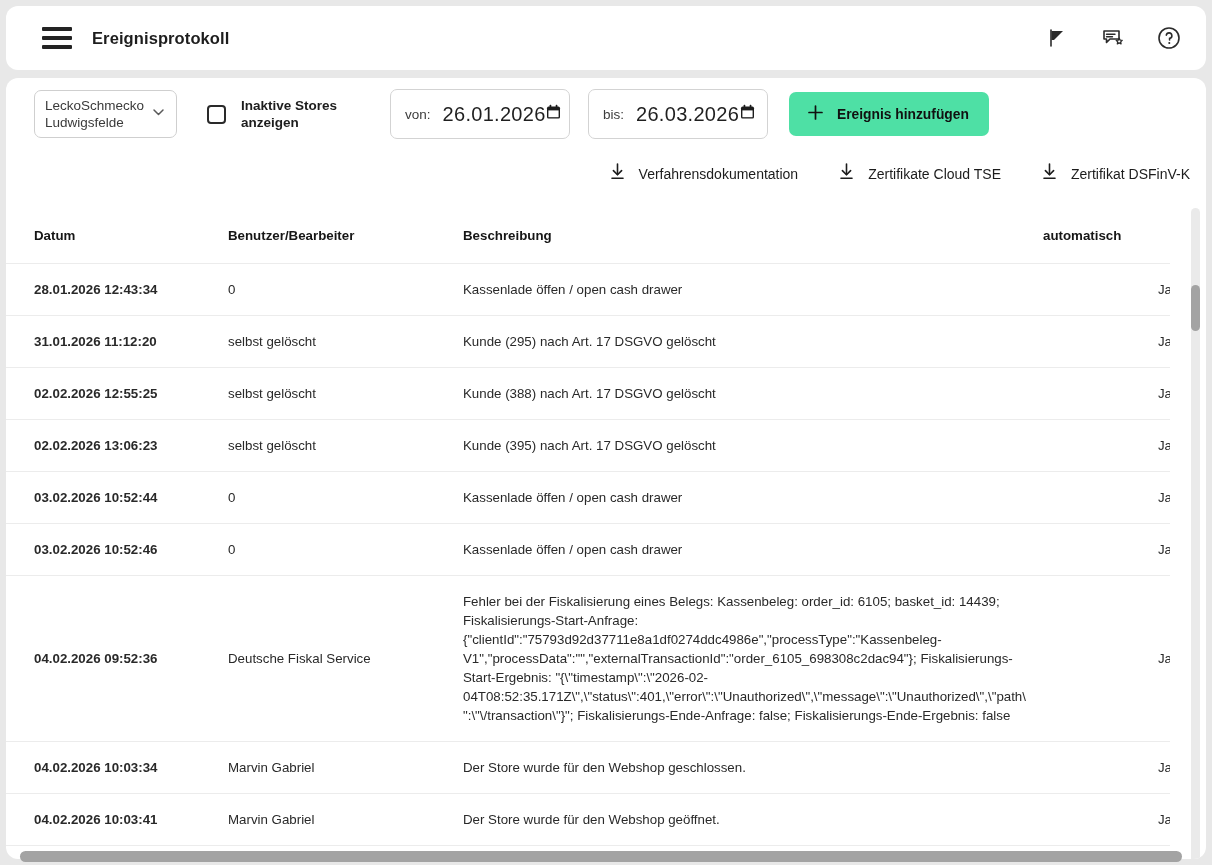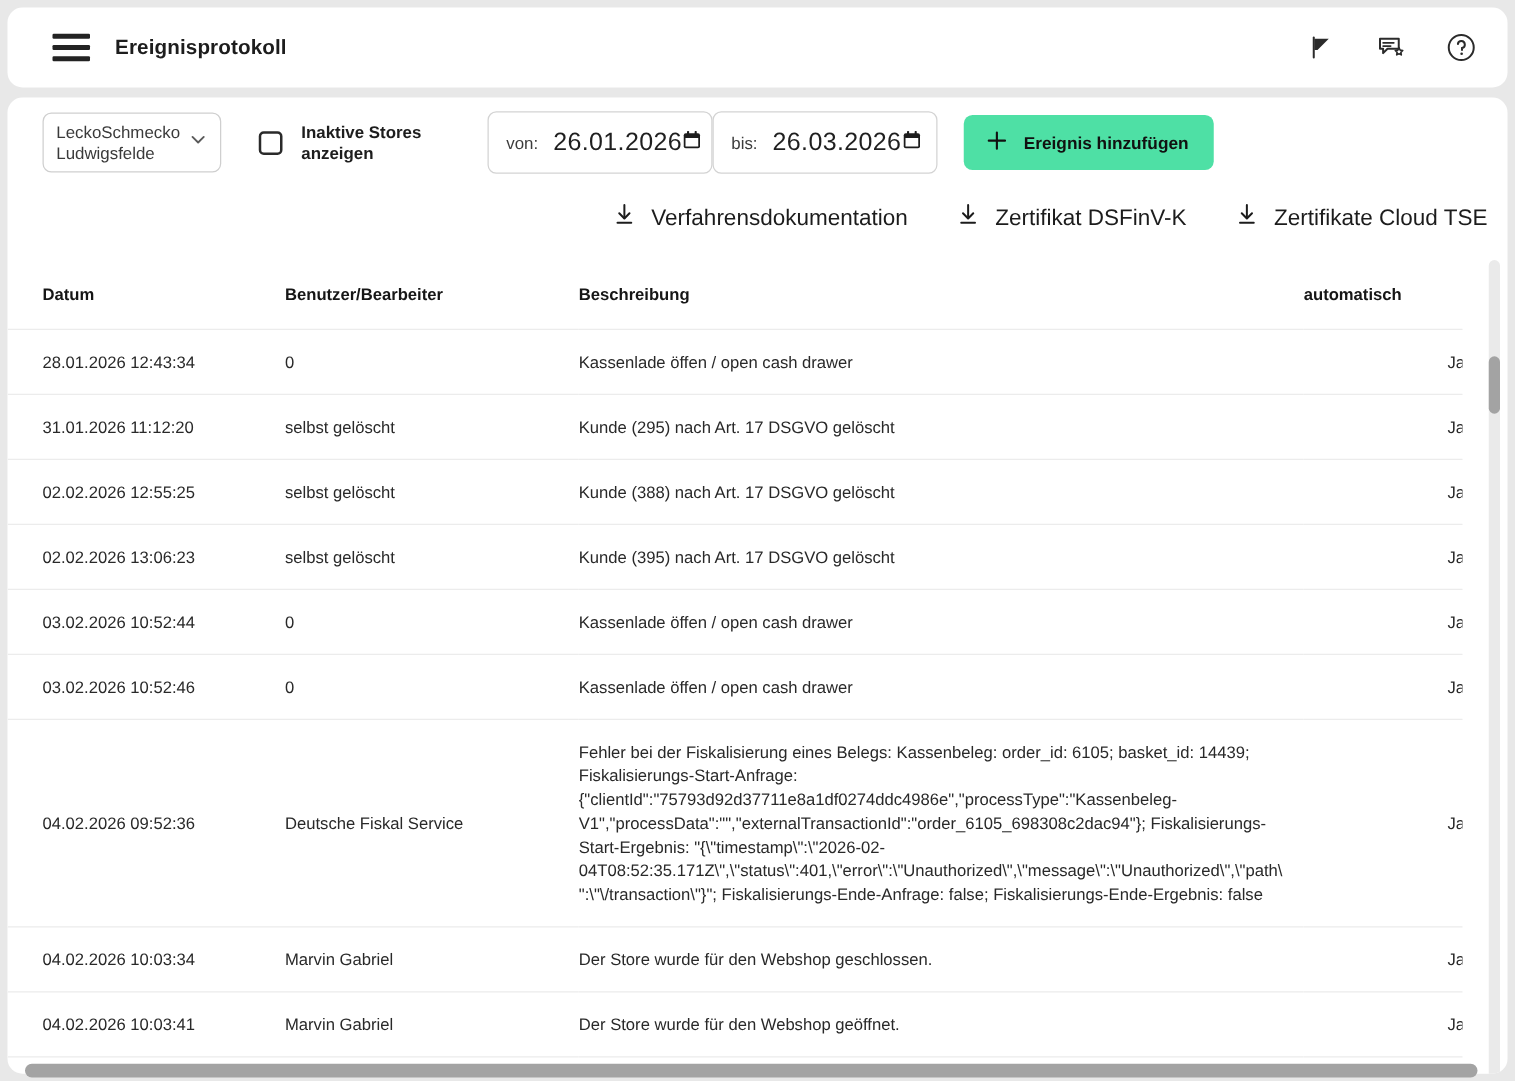--- a/index.html
+++ b/index.html
@@ -125,21 +125,21 @@
     width: 180px; height: 50px;
     border: 1px solid #d3d3d3;
     border-radius: 7px;
     display: flex;
     align-items: center;
     padding: 0 12px 0 14px;
     background: #fff;
     flex: none;
   }
   .datefield.from { margin-left: 45px; }
-  .datefield.to { }
+  .datefield.to { margin-left: 18px; }
   .date-prefix {
     font-size: 13.5px;
     color: #3c3c3c;
   }
   .date-value {
     font-size: 20px;
     color: #1f1f1f;
     margin-left: 12px;
     letter-spacing: .3px;
   }
@@ -198,21 +198,21 @@
     gap: 32px;
   }
   .dl-link {
     display: flex;
     align-items: center;
     gap: 13px;
     cursor: pointer;
     padding: 6px 4px;
   }
   .dl-label {
-    font-size: 18px;
+    font-size: 14px;
     color: #1c1c1c;
     white-space: nowrap;
   }
 
   
   .table-wrap {
     position: absolute;
     left: 0; top: 128px;
     width: 1164px;
     height: 653px;
@@ -233,21 +233,21 @@
     vertical-align: middle;
   }
   table.log td {
     font-size: 13.3px;
     color: #292929;
     padding: 16px 0;
     border-bottom: 1px solid #ececec;
     vertical-align: middle;
     line-height: 19px;
   }
-  .col-date   { width: 222px; padding-left: 28px !important; }
+  .col-date   { width: 222px; padding-left: 28px !important; font-weight: bold; }
   .col-user   { width: 235px; }
   .col-desc   { width: 580px; padding-right: 14px !important; }
   .col-auto   { width: 143px; text-align: right; padding-right: 14px !important; }
   td.col-date { padding-left: 28px; }
   td.col-desc { word-break: break-word; }
 
   
   .vscroll-track {
     position: absolute;
     right: 6px; top: 130px;
@@ -384,31 +384,31 @@
         <span class="dl-label">Verfahrensdokumentation</span>
       </div>
       <div class="dl-link">
         <span>
           <svg width="17" height="19" viewBox="0 0 17 19" fill="none">
             <path d="M8.5 2 V12.4" stroke="#1c1c1c" stroke-width="1.6" stroke-linecap="round"></path>
             <path d="M4.4 8.6 L8.5 12.8 L12.6 8.6" stroke="#1c1c1c" stroke-width="1.6" stroke-linecap="round" stroke-linejoin="round"></path>
             <path d="M3 16.2 H14" stroke="#1c1c1c" stroke-width="1.6" stroke-linecap="round"></path>
           </svg>
         </span>
-        <span class="dl-label">Zertifikat DSFinV-K</span>
+        <span class="dl-label">Zertifikate Cloud TSE</span>
       </div>
       <div class="dl-link">
         <span>
           <svg width="17" height="19" viewBox="0 0 17 19" fill="none">
             <path d="M8.5 2 V12.4" stroke="#1c1c1c" stroke-width="1.6" stroke-linecap="round"></path>
             <path d="M4.4 8.6 L8.5 12.8 L12.6 8.6" stroke="#1c1c1c" stroke-width="1.6" stroke-linecap="round" stroke-linejoin="round"></path>
             <path d="M3 16.2 H14" stroke="#1c1c1c" stroke-width="1.6" stroke-linecap="round"></path>
           </svg>
         </span>
-        <span class="dl-label">Zertifikate Cloud TSE</span>
+        <span class="dl-label">Zertifikat DSFinV-K</span>
       </div>
     </div>
 
     <div class="table-wrap">
       <table class="log">
         <thead>
           <tr>
             <th class="col-date">Datum</th>
             <th class="col-user">Benutzer/Bearbeiter</th>
             <th class="col-desc">Beschreibung</th>

